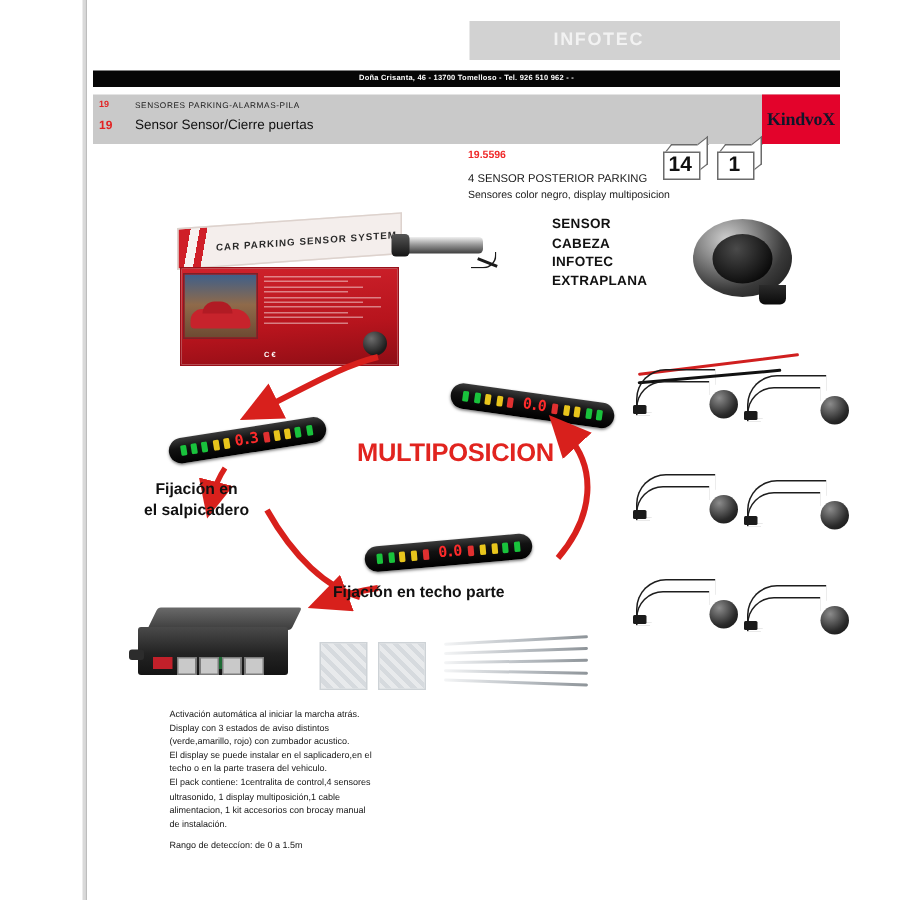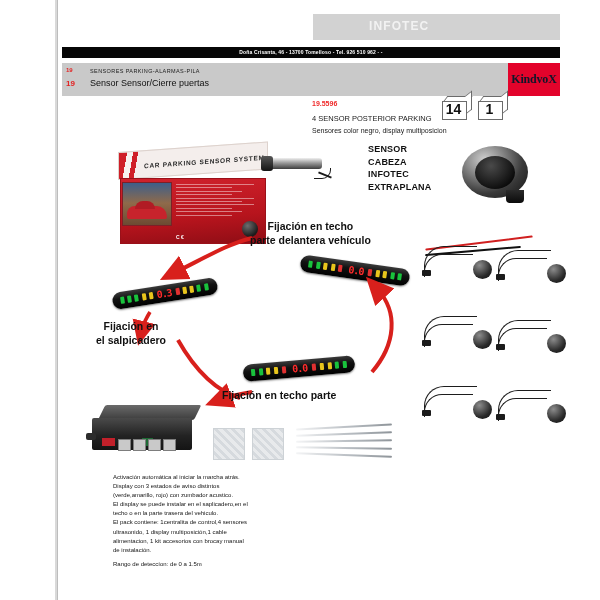--- a/index.html
+++ b/index.html
@@ -370,35 +370,32 @@
 
     <path d="M150,312 C146,318 144,322 142,330" stroke="#d8201c" stroke-width="3.6" fill="none" marker-end="url(#ah)"></path>
 
     <path d="M178,340 C196,372 218,392 240,398" stroke="#d8201c" stroke-width="4" fill="none"></path>
 
     <path d="M252,392 C240,394 230,396 222,399" stroke="#d8201c" stroke-width="4" fill="none" marker-end="url(#ah)"></path>
 
     <path d="M372,372 C396,344 398,312 378,290" stroke="#d8201c" stroke-width="4" fill="none" marker-end="url(#ah)"></path>
   </svg>
 
-  <div class="ann" id="ann1">
-    <div>Fijación en techo</div>
-    <div>parte delantera vehículo</div>
-  </div>
 
   <div class="ann" id="ann2">
     <div>Fijación en</div>
     <div>el salpicadero</div>
   </div>
 
   <div class="ann" id="ann3">
     <div>Fijación en techo parte</div>
   </div>
 
   <div class="bigred">
+    <div>MULTIPOSICION</div>
   </div>
 
   <div class="cunit">
     <div class="cu-top"></div>
     <div class="cu-face"></div>
     <div class="cu-clip"></div>
     <div class="cu-red"></div>
     <div class="cu-grn"></div>
     <div class="cu-ports">
       <i></i><i></i><i></i><i></i>

